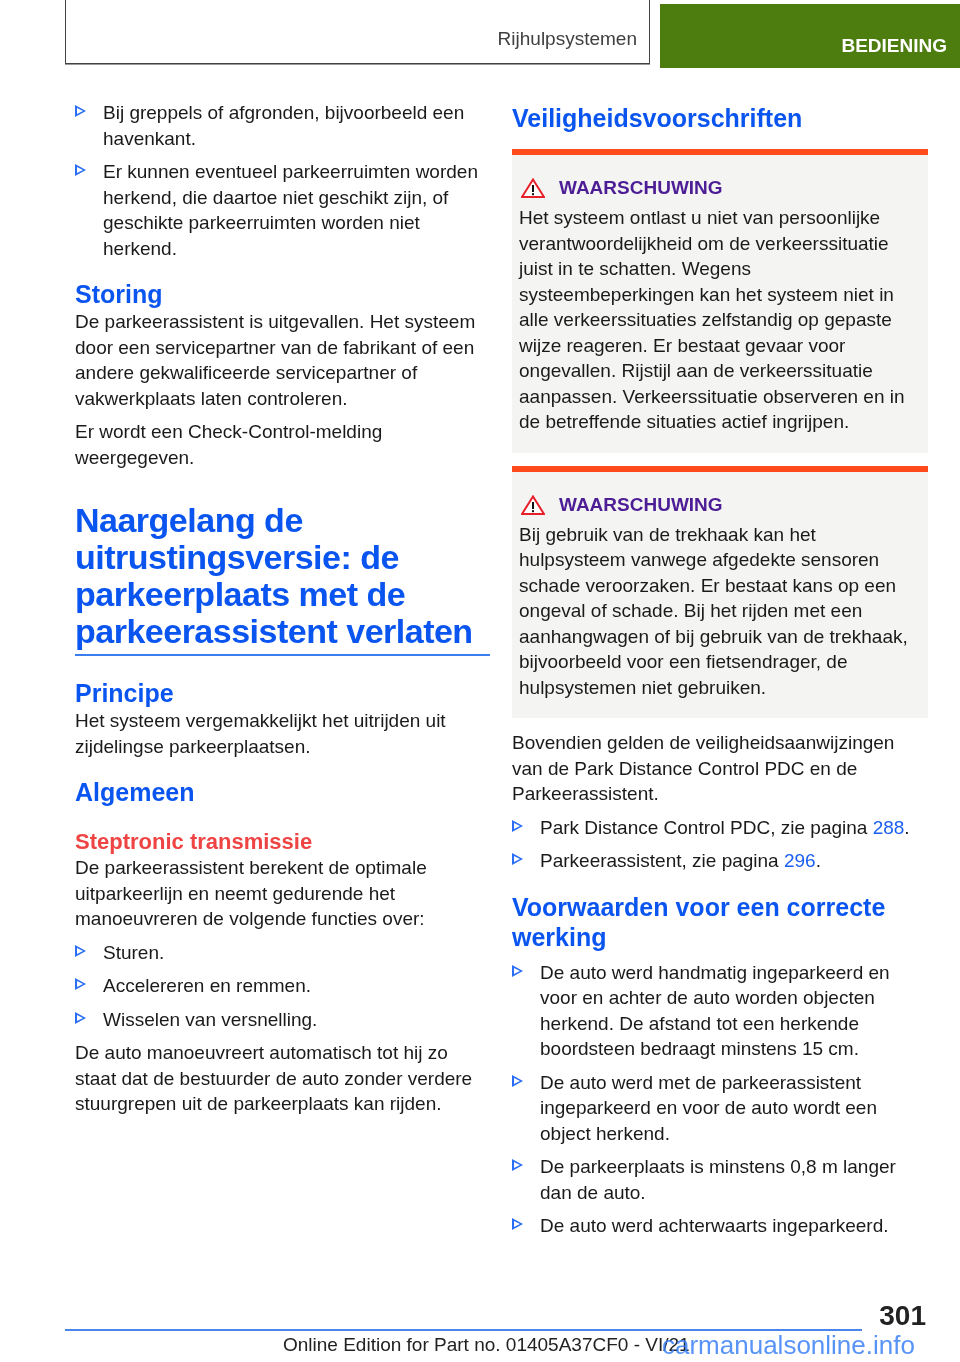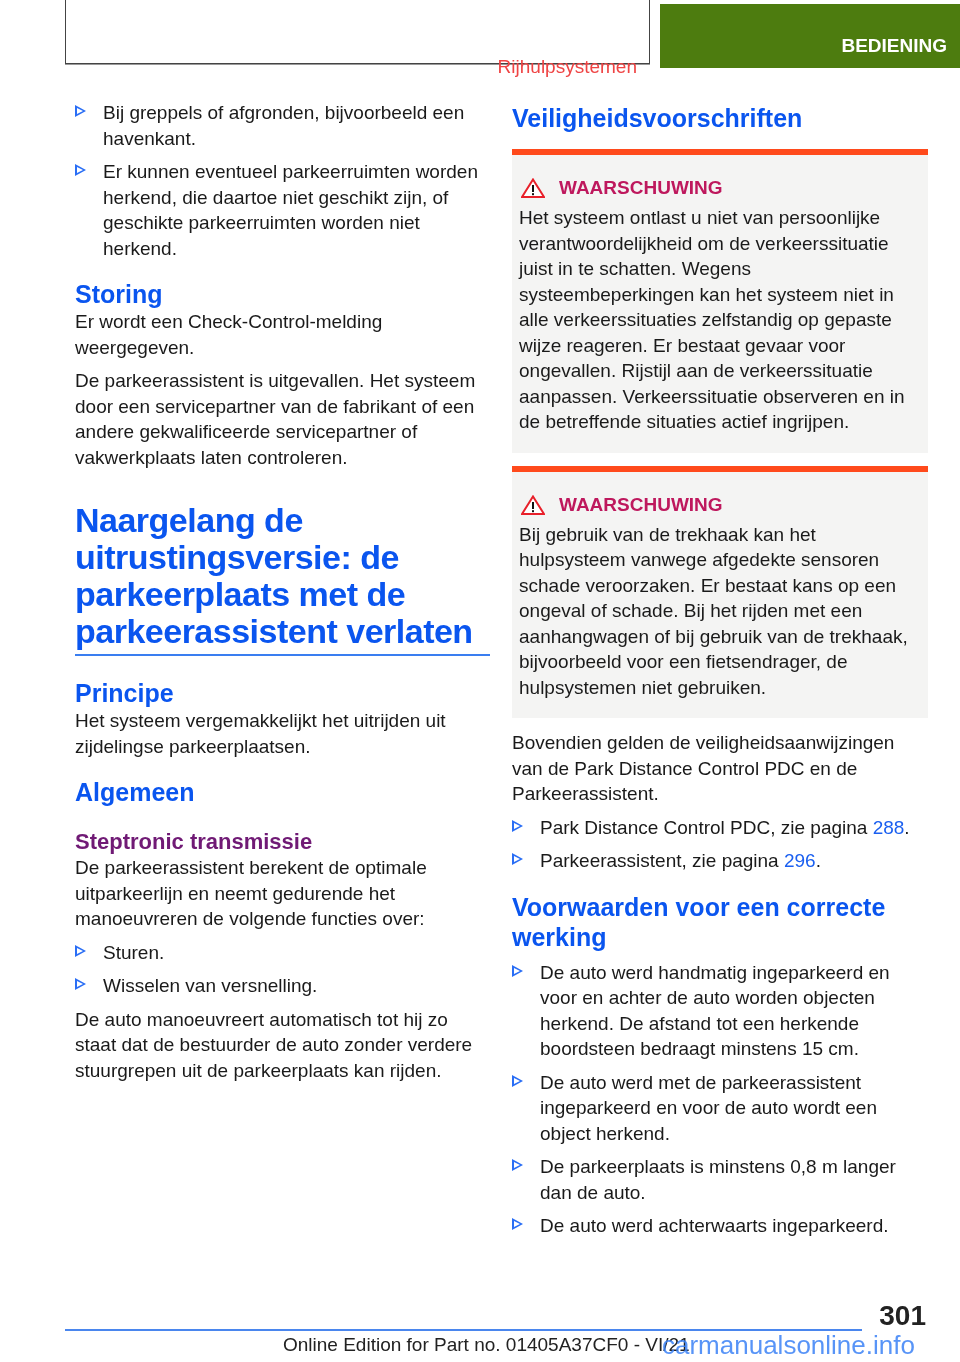--- a/index.html
+++ b/index.html
@@ -6,21 +6,21 @@
     body {
       width: 960px; height: 1362px; position: relative; overflow: hidden;
       font-family: "Liberation Sans", sans-serif; color: #1a1a1a;
     }
     .hdr-left {
       position: absolute; left: 65px; top: -2px; width: 583px; height: 65px;
       border: 1px solid #444; border-top: none; box-shadow: 0 1px 0 #999;
       background: #fff;
     }
     .hdr-left span {
-      position: absolute; right: 12px; top: 30px; font-size: 19px; color: #ef4444; margin-top: 28px;
+      position: absolute; right: 12px; top: 30px; font-size: 19px; color: #404040;
     }
     .hdr-right {
       position: absolute; left: 660px; top: 4px; width: 320px; height: 64px;
       background: #4d7c0f;
     }
     .hdr-right span {
       position: absolute; right: 33px; top: 31px; font-size: 19px; font-weight: bold; color: #fff;
     }
     .col { position: absolute; top: 100px; }
     .col-left { left: 75px; width: 415px; }
@@ -31,27 +31,27 @@
     ul.bul li .tri {
       position: absolute; left: 0; top: 5px; width: 0; height: 0;
       border-left: 11px solid #2a6ef5; border-top: 6px solid transparent; border-bottom: 6px solid transparent;
     }
     ul.bul li .tri::after {
       content: ""; position: absolute; left: -9px; top: -3px; width: 0; height: 0;
       border-left: 6px solid #fff; border-top: 3px solid transparent; border-bottom: 3px solid transparent;
     }
     h2 { margin: 0; color: #0a55ef; font-size: 25px; font-weight: bold; line-height: 30px; }
     h1 { margin: 0; color: #0a55ef; font-size: 34px; font-weight: bold; line-height: 37px; letter-spacing: -0.5px; }
-    h3 { margin: 0; color: #701a75; font-size: 22px; font-weight: bold; line-height: 26px; }
+    h3 { margin: 0; color: #ef4444; font-size: 22px; font-weight: bold; line-height: 26px; }
     .h1rule { height: 2px; background: #3a7ef0; margin-top: 4px; }
     .link { color: #1a5ff0; }
     .warn {
       background: #f4f4f3; border-top: 6px solid #ff4a1c; padding: 22px 6px 18px 7px;
     }
-    .warn-title { display: flex; align-items: center; font-weight: bold; font-size: 19px; margin-bottom: 6px; color: #be185d; }
+    .warn-title { display: flex; align-items: center; font-weight: bold; font-size: 19px; margin-bottom: 6px; color: #4c1d95; }
     .warn-title svg { margin-right: 14px; margin-left: 2px; }
     .warn p { margin: 0; }
     .footer-rule { position: absolute; left: 65px; top: 1329px; width: 797px; height: 2px; background: #4a86ee; }
     .pageno { position: absolute; right: 34px; top: 1300px; font-size: 28px; font-weight: bold; color: #222; }
     .footer-text { position: absolute; left: 283px; top: 1334px; font-size: 19px; color: #222; white-space: nowrap; }
     .watermark { position: absolute; left: 662px; top: 1330px; font-size: 26px; color: #3b82f6; opacity: .85; white-space: nowrap; }
   </style>
 </head>
 <body>
 
@@ -62,34 +62,35 @@
   <span>BEDIENING</span>
 </div>
 
 <div class="col col-left">
   <ul class="bul">
     <li><span class="tri"></span><span>Bij greppels of afgronden, bijvoorbeeld een havenkant.</span></li>
     <li><span class="tri"></span><span>Er kunnen eventueel parkeerruimten worden herkend, die daartoe niet geschikt zijn, of geschikte parkeerruimten worden niet herkend.</span></li>
   </ul>
 
   <h2 style="margin-top:18px">Storing</h2>
+  <p>De parkeerassistent is uitgevallen. Het systeem door een servicepartner van de fabrikant of een andere gekwalificeerde servicepartner of vakwerkplaats laten controleren.</p>
   <p>Er wordt een Check-Control-melding weergegeven.</p>
-  <p>De parkeerassistent is uitgevallen. Het systeem door een servicepartner van de fabrikant of een andere gekwalificeerde servicepartner of vakwerkplaats laten controleren.</p>
 
   <h1 style="margin-top:32px">Naargelang de uitrustingsversie: de parkeerplaats met de parkeerassistent verlaten</h1>
   <div class="h1rule"></div>
 
   <h2 style="margin-top:22px">Principe</h2>
   <p>Het systeem vergemakkelijkt het uitrijden uit zijdelingse parkeerplaatsen.</p>
 
   <h2 style="margin-top:18px">Algemeen</h2>
   <h3 style="margin-top:22px">Steptronic transmissie</h3>
   <p>De parkeerassistent berekent de optimale uitparkeerlijn en neemt gedurende het manoeuvreren de volgende functies over:</p>
   <ul class="bul">
     <li><span class="tri"></span><span>Sturen.</span></li>
+    <li><span class="tri"></span><span>Accelereren en remmen.</span></li>
     <li><span class="tri"></span><span>Wisselen van versnelling.</span></li>
   </ul>
   <p>De auto manoeuvreert automatisch tot hij zo staat dat de bestuurder de auto zonder verdere stuurgrepen uit de parkeerplaats kan rijden.</p>
 </div>
 
 <div class="col col-right">
   <h2 style="margin-top:3px; margin-bottom:16px">Veiligheidsvoorschriften</h2>
 
   <div class="warn">
     <div class="warn-title">

